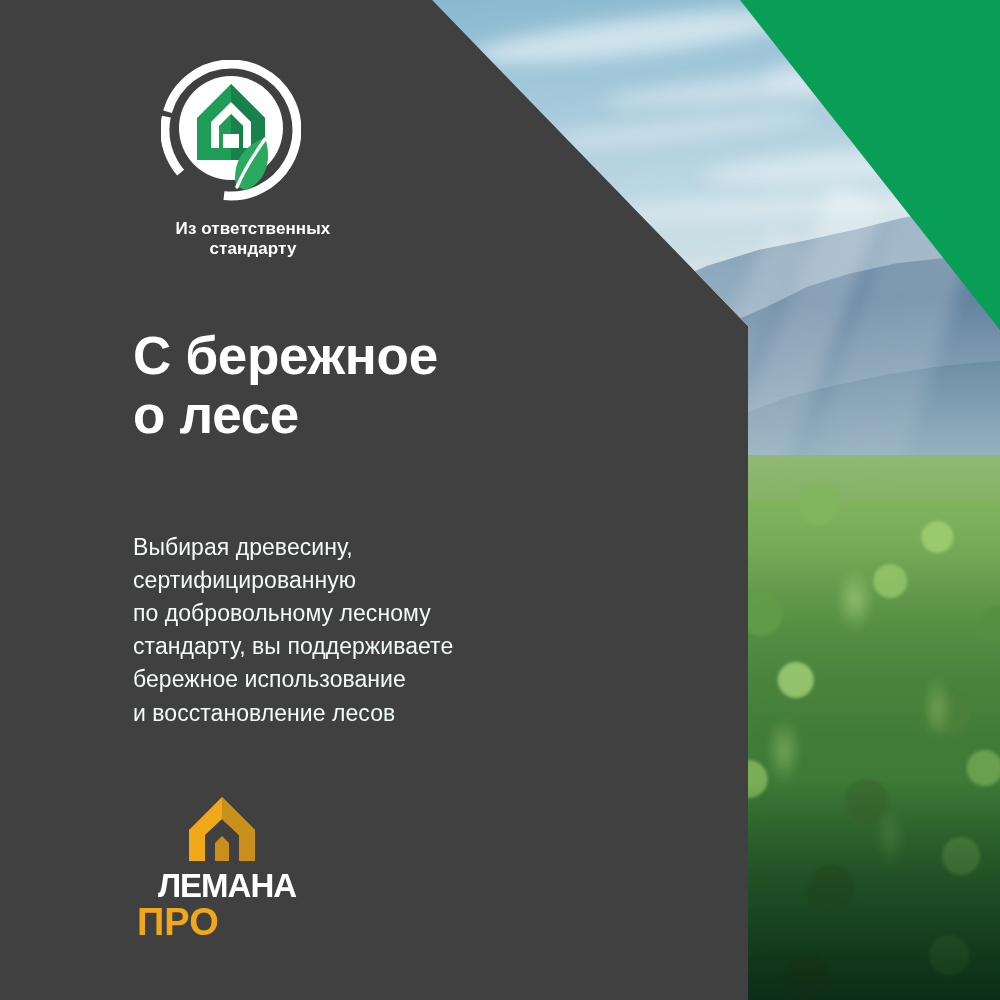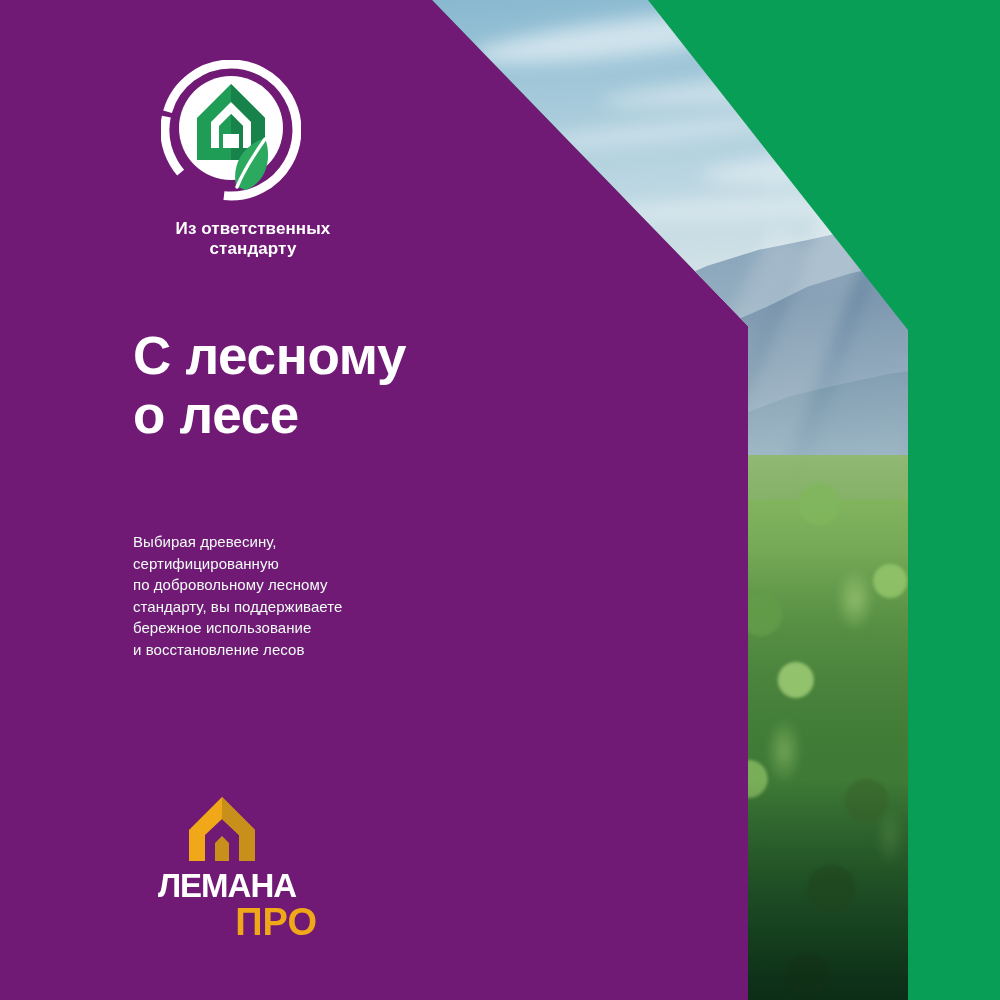--- a/index.html
+++ b/index.html
@@ -7,22 +7,22 @@
   html,body { width:1000px; height:1000px; }
   body {
     font-family:"Liberation Sans","DejaVu Sans",sans-serif;
     background:#089e55;
     overflow:hidden;
     position:relative;
   }
 
   .poster {
     position:absolute; inset:0;
-    width:908px; height:1000px;
-    background:#701a75;
+    width:1000px; height:1000px;
+    background:#404040;
     overflow:hidden;
   }
 
   
   .photo-wrap {
     position:absolute;
     left:0; top:0; width:1000px; height:1000px;
     clip-path: polygon(432px 0px, 1000px 0px, 1000px 1000px, 748px 1000px, 748px 326px);
     overflow:hidden;
   }
@@ -181,21 +181,21 @@
     font-weight:bold;
     line-height:1.12;
     letter-spacing:-0.3px;
     white-space:pre-line;
   }
 
   
   .body-copy {
     position:absolute; left:133px; top:531px;
     color:#f2fbf6;
-    font-size:15px;
+    font-size:23px;
     line-height:1.44;
     letter-spacing:.05px;
     white-space:pre-line;
   }
 
   
   .brand { position:absolute; left:137px; top:795px; width:180px; }
   .brand-house { width:70px; height:68px; margin-left:50px; display:block; }
   .brand-word {
     margin-top:6px;
@@ -207,21 +207,21 @@
     text-align:center;
     width:180px;
   }
   .brand-sub {
     margin-top:1px;
     font-size:38px;
     font-weight:bold;
     color:#f0a818;
     letter-spacing:0px;
     line-height:1;
-    text-align:right;
+    text-align:left;
     width:180px;
   }
 </style>
 </head>
 <body>
 
 <div class="poster">
 
   <div class="photo-wrap">
     <div class="photo">
@@ -277,21 +277,21 @@
 
           <path d="M70 122 C74 108 82 94 96 82" fill="none" stroke="#ffffff" stroke-width="0"></path>
         </svg>
       </div>
       <div class="badge-caption">
         <div>Из ответственных</div>
         <div>стандарту</div>
       </div>
     </div>
 
-    <h1 class="headline">С лесному
+    <h1 class="headline">С бережное
 о лесе</h1>
 
     <p class="body-copy">Выбирая древесину,
 сертифицированную
 по добровольному лесному
 стандарту, вы поддерживаете
 бережное использование
 и восстановление лесов</p>
 
     <div class="brand">

